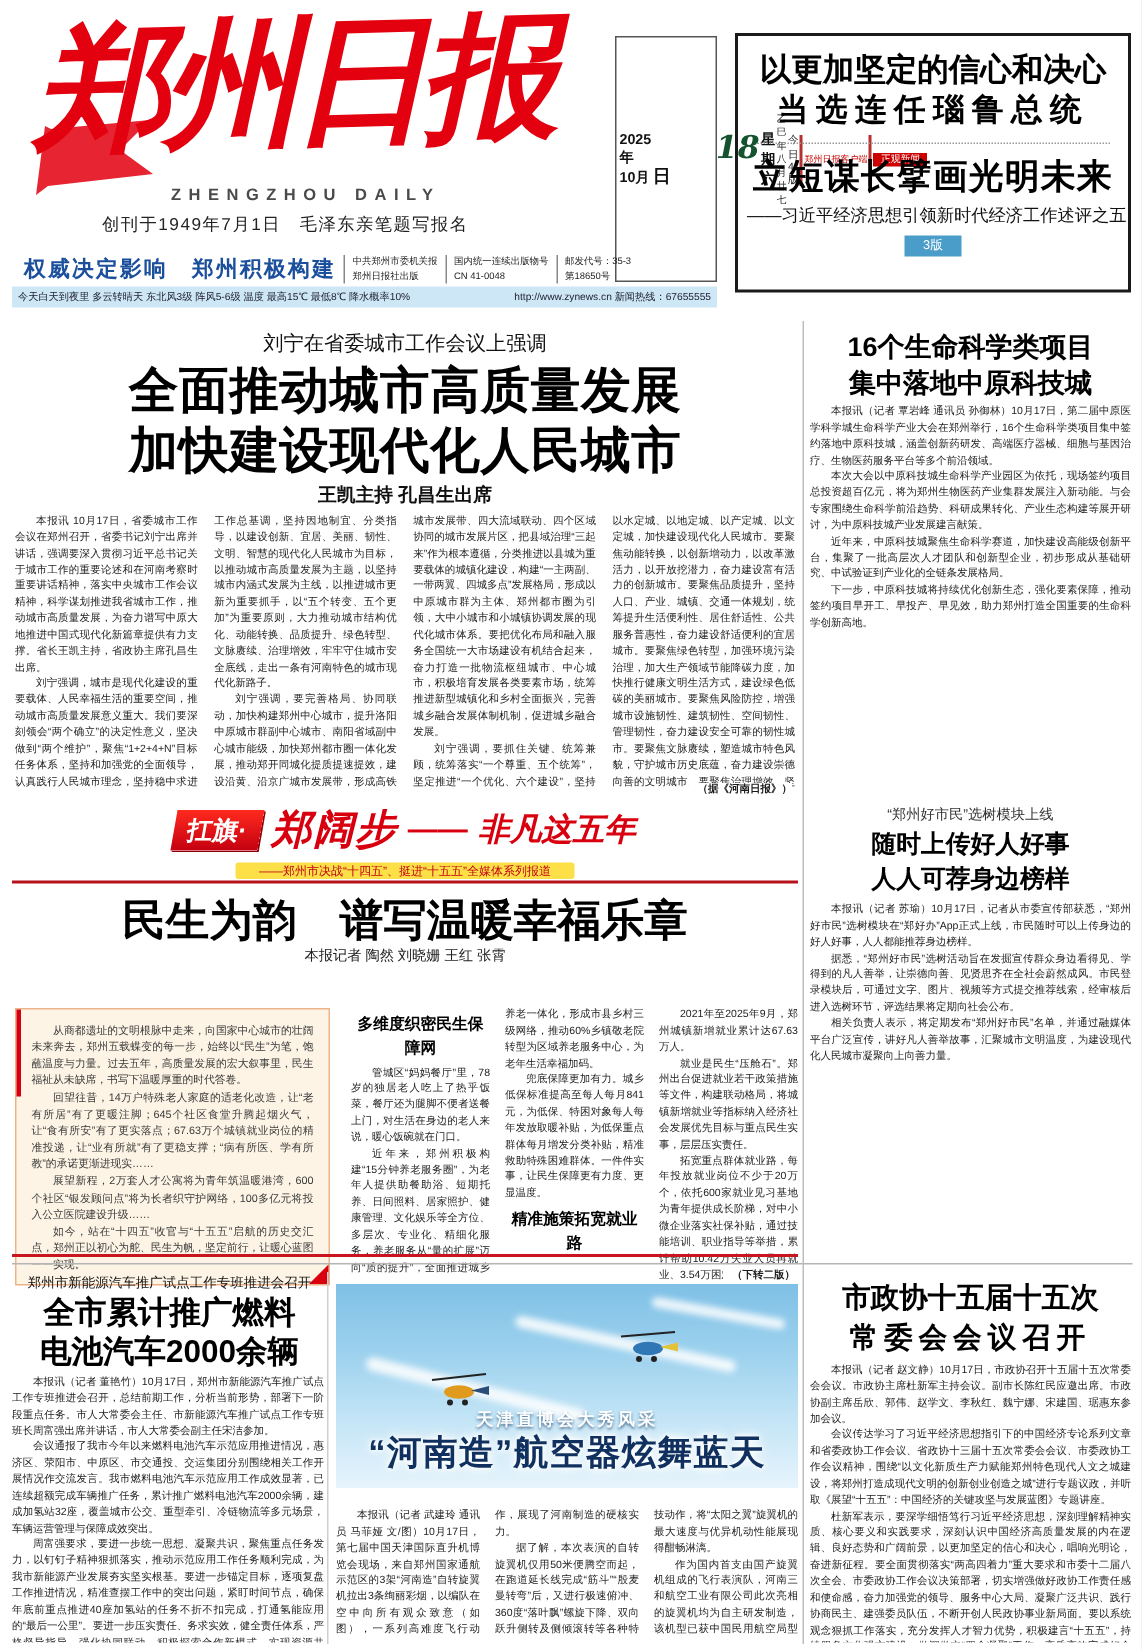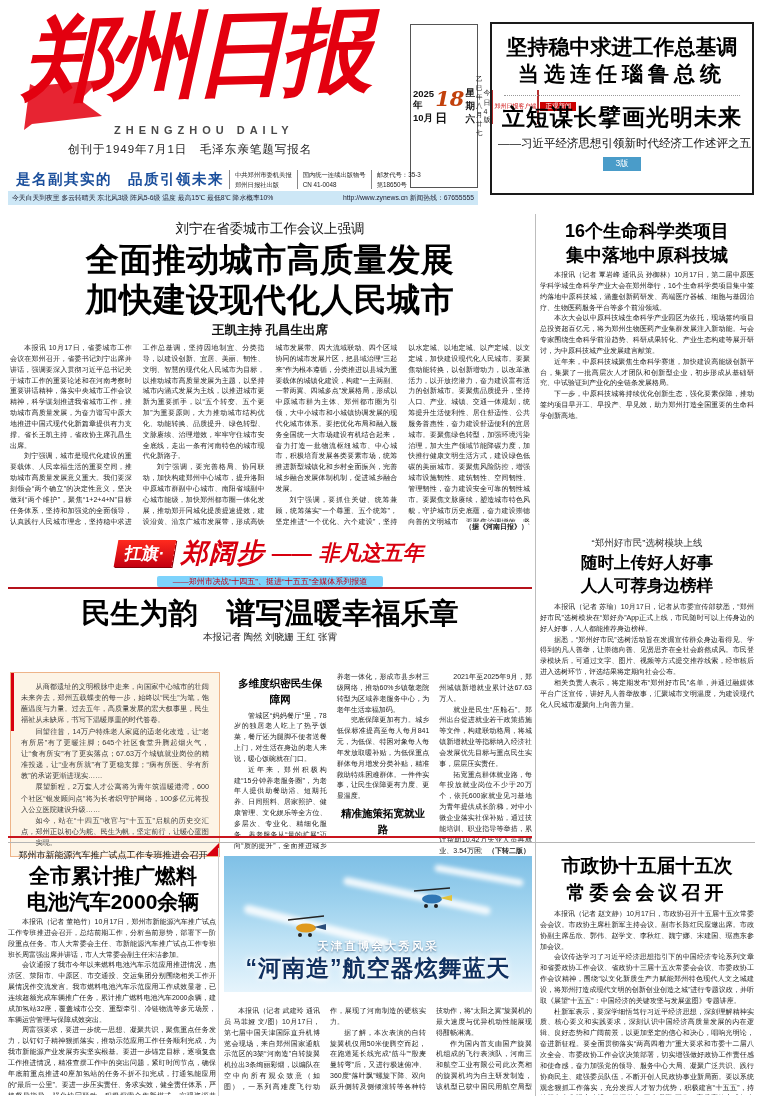--- a/index.html
+++ b/index.html
@@ -15,21 +15,21 @@
       transform:rotate(-1.5deg);white-space:nowrap;}
   .mast-en{position:absolute;left:98px;top:112px;font-size:11px;font-weight:bold;
       letter-spacing:5px;color:#4a4a4a;}
   .mast-founding{position:absolute;left:52px;top:130px;font-size:11.5px;color:#222;letter-spacing:1px;}
 
   
   .date-box{position:absolute;left:410px;top:24px;width:68px;height:164px;border:1px solid #555;
       display:flex;flex-direction:row;align-items:center;padding:3px 2px;box-sizing:border-box;gap:1px;background:#fff;}
   .db-ym{font-size:9.5px;font-weight:bold;color:#111;}
   .db-day{line-height:1;}
-  .db-day-num{font-family:"DejaVu Serif",serif;font-style:italic;font-weight:bold;font-size:21px;color:#c2410c;}
+  .db-day-num{font-family:"DejaVu Serif",serif;font-style:italic;font-weight:bold;font-size:21px;color:#14532d;margin-left:42px;}
   .db-day-suffix{font-size:12px;font-weight:bold;color:#111;}
   .db-week{font-size:9.5px;font-weight:bold;color:#111;}
   .db-lunar{font-size:6.5px;color:#222;}
   .db-pages{font-size:7px;color:#222;}
   .qr{width:32px;height:32px;border:1px solid #b53030;margin-top:2px;
       background:
         repeating-linear-gradient(0deg,rgba(190,40,40,.95) 0 2px,transparent 2px 4px),
         repeating-linear-gradient(90deg,rgba(190,40,40,.95) 0 2px,#fff 2px 4px);}
   .qr-cap{font-size:6px;color:#c00;white-space:nowrap;}
   .qr-cap2{font-size:6.5px;color:#fff;background:#c00;padding:0 5px;white-space:nowrap;}
@@ -69,21 +69,21 @@
   
   .banner{position:absolute;top:537px;left:8px;width:524px;height:52px;border-bottom:2px solid #b5121b;
       text-align:center;box-sizing:border-box;}
   .banner-row{display:flex;justify-content:center;align-items:center;gap:7px;height:32px;}
   .banner-tag{background:linear-gradient(#ff2a1e,#c40010);color:#fff;font-weight:900;font-size:17px;
       padding:2px 9px;transform:skewX(-10deg);box-shadow:1px 1px 0 #8a0008;}
   .banner-title{font-family:"DejaVu Serif",serif;font-weight:900;font-style:italic;font-size:27px;color:#d8000f;letter-spacing:1px;}
   .banner-dash{color:#d8000f;font-weight:900;font-size:20px;}
   .banner-title2{font-family:"DejaVu Serif",serif;font-weight:900;font-style:italic;font-size:21px;color:#d8000f;}
   .banner-sub{margin-top:1px;}
-  .banner-sub span{background:#7dd3fc;color:#c00016;font-size:8px;padding:1px 16px;border-radius:2px;}
+  .banner-sub span{background:#fde047;color:#c00016;font-size:8px;padding:1px 16px;border-radius:2px;}
 
   
   .ms-headline{position:absolute;top:594px;left:8px;width:524px;text-align:center;font-weight:900;font-size:29px;color:#000;}
   .ms-byline{position:absolute;top:631px;left:8px;width:524px;text-align:center;font-size:9.5px;color:#222;}
   .ms-content{position:absolute;top:672px;left:10px;width:522px;height:185px;display:flex;gap:14px;}
   .ms-box{width:210px;min-width:210px;position:relative;background:#fdf4e6;border:1px solid #eeb489;
       padding:8px 10px;box-sizing:border-box;font-size:7.2px;line-height:1.55;color:#3a3a3a;text-align:justify;overflow:hidden;}
   .ms-box p{margin:0;text-indent:2em;}
   .ms-box-bar{position:absolute;left:-4px;top:-4px;width:7px;height:62px;background:#d8000f;}
   .ms-box-corner{position:absolute;right:-1px;bottom:-1px;width:0;height:0;
@@ -143,30 +143,30 @@
     <div class="db-week">星期六</div>
     <div class="db-lunar">乙巳年八月廿七</div>
     <div class="db-pages">今日4版</div>
     <div class="qr"></div>
     <div class="qr-cap">郑州日报客户端</div>
     <div class="qr"></div>
     <div class="qr-cap2">正观新闻</div>
   </div>
 
   <div class="tr-box">
-    <div class="trb-h1">坚持稳中求进工作总基调</div>
+    <div class="trb-h1">以更加坚定的信心和决心</div>
     <div class="trb-h1b">当选连任瑙鲁总统</div>
     <div class="trb-div"></div>
     <div class="trb-h2">立短谋长擘画光明未来</div>
     <div class="trb-sub">——习近平经济思想引领新时代经济工作述评之五</div>
     <div><span class="trb-tag">3版</span></div>
   </div>
 
   <div class="info-bar">
-    <span class="slogan">是名副其实的　品质引领未来</span>
+    <span class="slogan">权威决定影响　郑州积极构建</span>
     <span class="info-cell">
       <div>中共郑州市委机关报</div>
       <div>郑州日报社出版</div>
     </span>
     <span class="info-cell">
       <div>国内统一连续出版物号</div>
       <div>CN 41-0048</div>
     </span>
     <span class="info-cell">
       <div>邮发代号：35-3</div>

